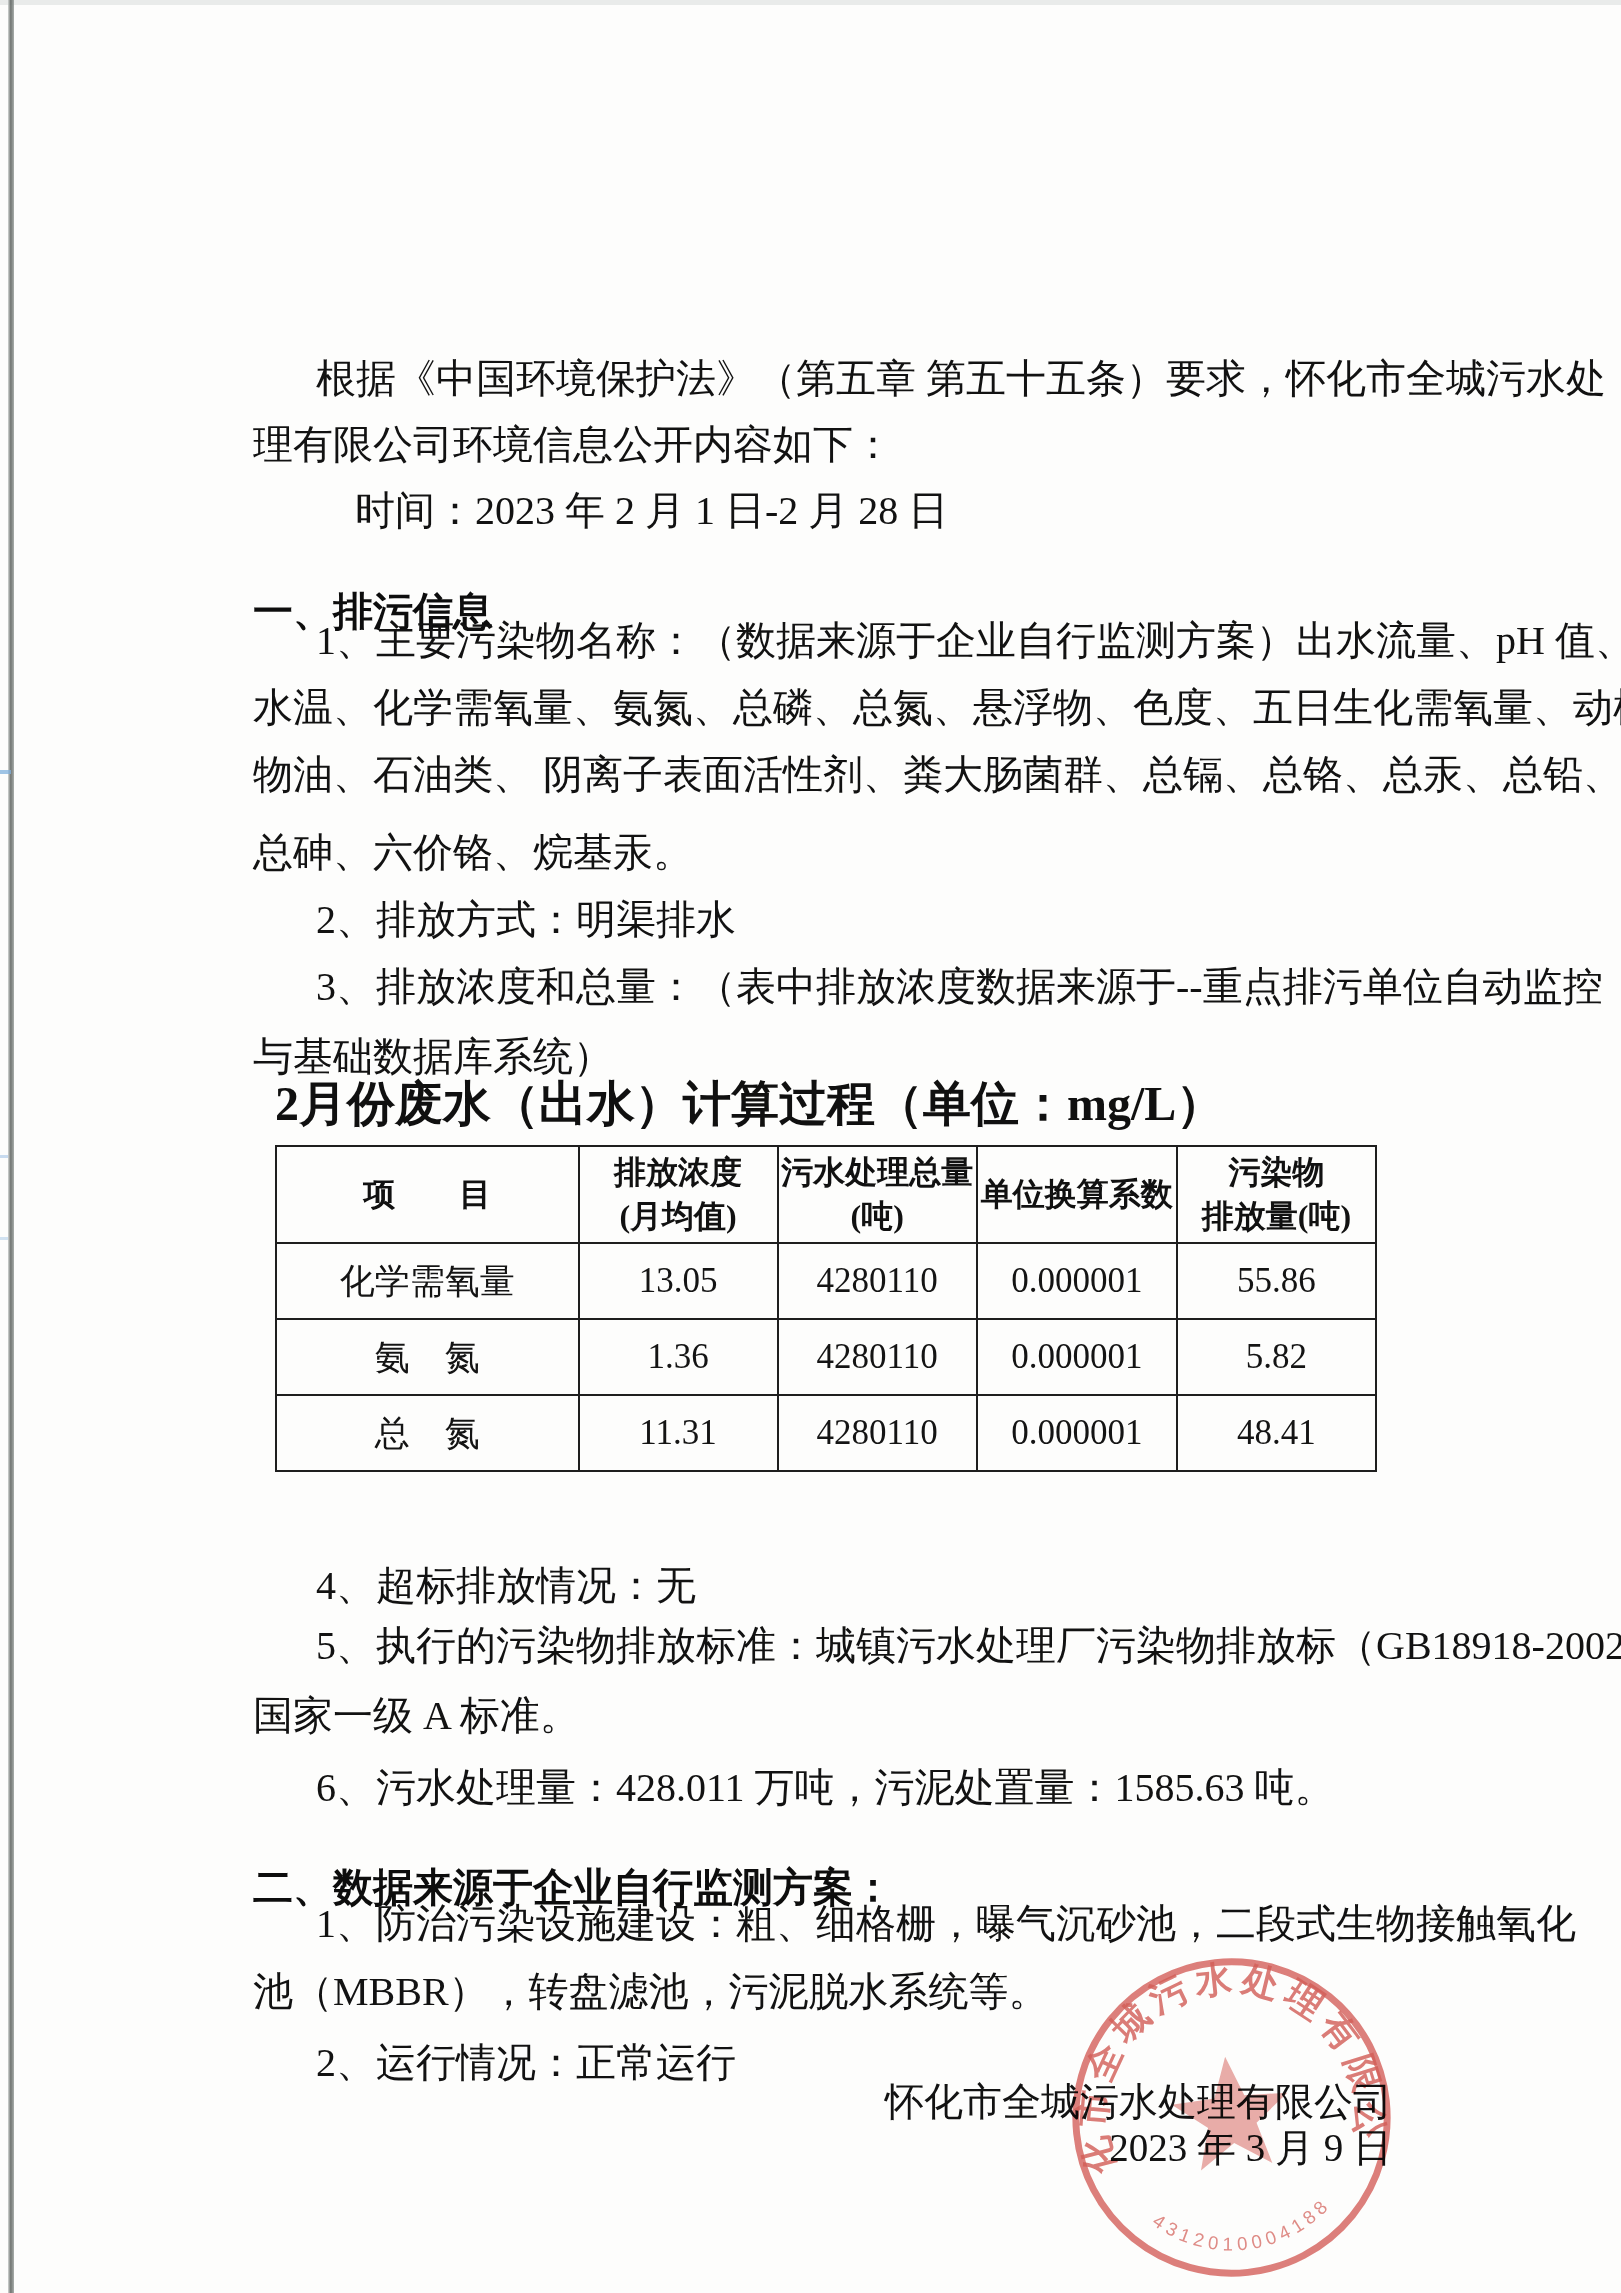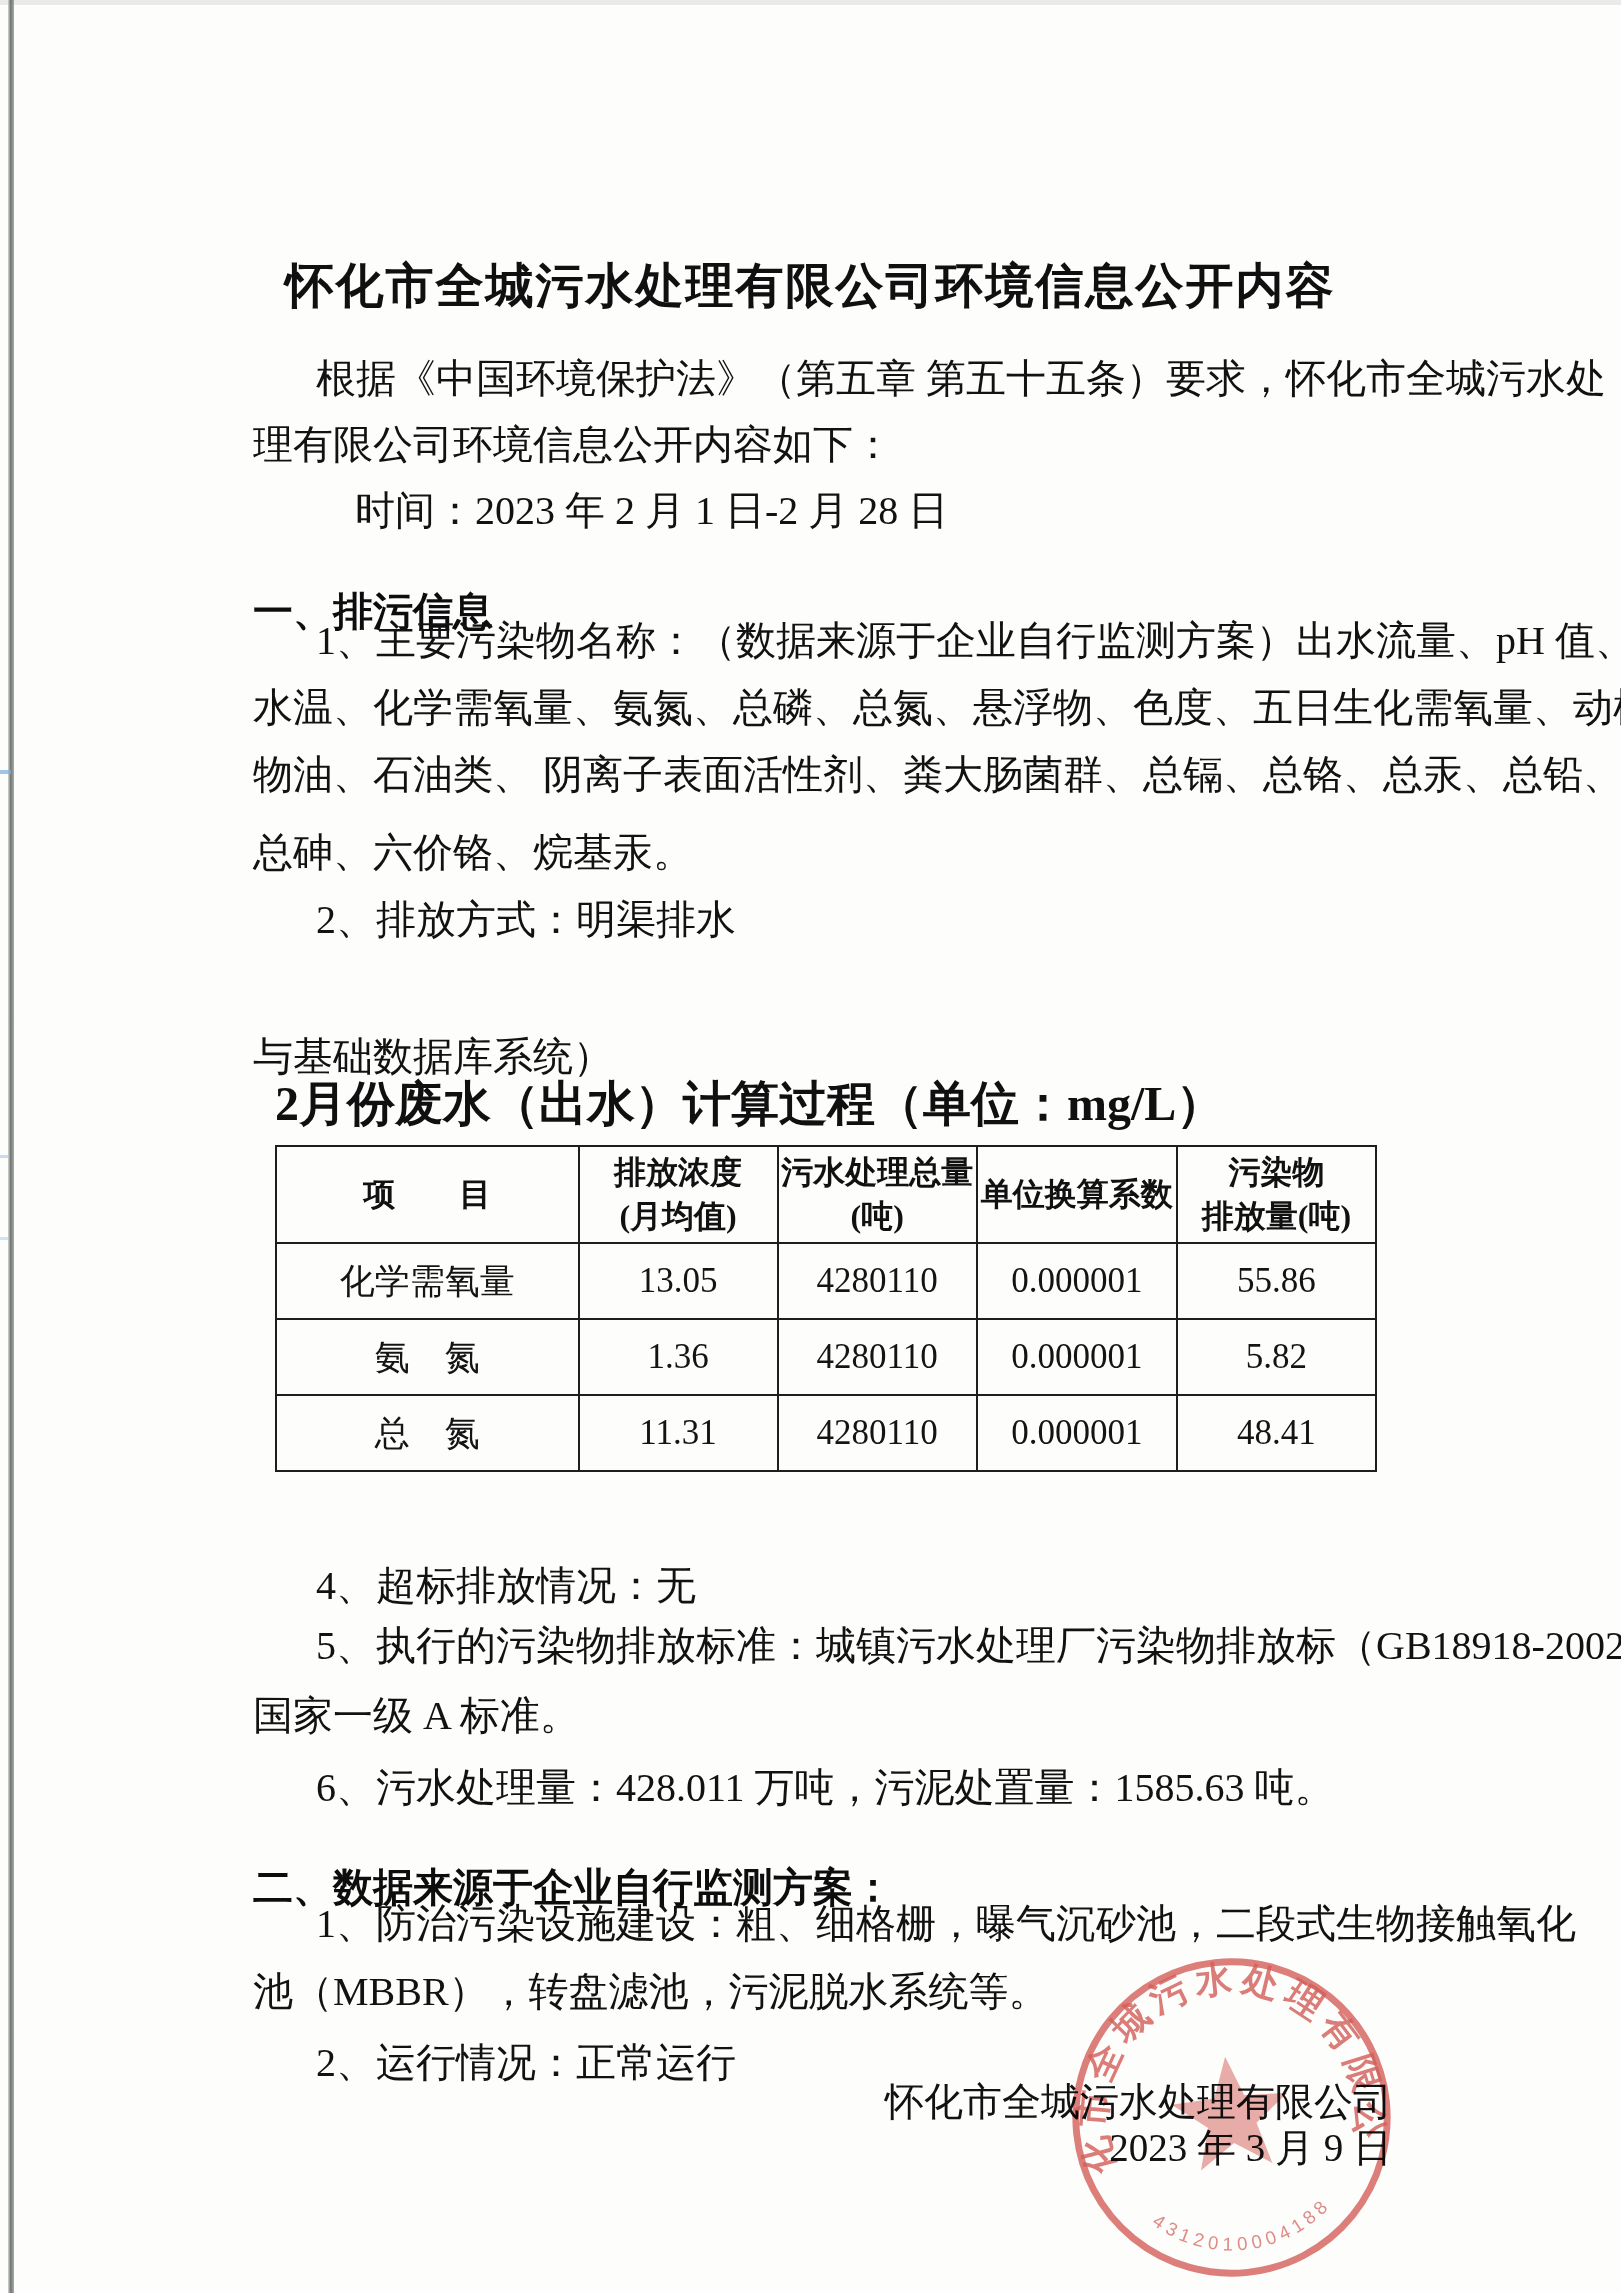--- a/index.html
+++ b/index.html
@@ -64,33 +64,33 @@
 <body>
 
 <div class="page">
 
   <div class="edge-top"></div>
   <div class="edge-line"></div>
   <div class="tick tick1"></div>
   <div class="tick tick2"></div>
   <div class="tick tick3"></div>
 
-  <h1 class="doc-title">怀化市全城污水处理有限公司环境信息公开内容</h1>
 
   <div class="line flush" style="top:421px">理有限公司环境信息公开内容如下：</div>
   <div class="line ind" style="top:355px">根据《中国环境保护法》（第五章 第五十五条）要求，怀化市全城污水处</div>
   <div class="line ind2" style="top:487px">时间：2023 年 2 月 1 日-2 月 28 日</div>
 
   <div class="line flush heading" style="top:551px">一、排污信息</div>
 
   <div class="line ind" style="top:617px">1、主要污染物名称：（数据来源于企业自行监测方案）出水流量、pH 值、</div>
   <div class="line flush" style="top:684px">水温、化学需氧量、氨氮、总磷、总氮、悬浮物、色度、五日生化需氧量、动植</div>
   <div class="line flush" style="top:751px">物油、石油类、 阴离子表面活性剂、粪大肠菌群、总镉、总铬、总汞、总铅、</div>
   <div class="line flush" style="top:829px">总砷、六价铬、烷基汞。</div>
   <div class="line ind" style="top:896px">2、排放方式：明渠排水</div>
+  <div class="line ind" style="top:963px">3、排放浓度和总量：（表中排放浓度数据来源于--重点排污单位自动监控</div>
   <div class="line flush" style="top:1033px">与基础数据库系统）</div>
 
   <div class="tbl-title" style="top:1072px">2月份废水（出水）计算过程（单位：mg/L）</div>
 
   <table class="calc">
     <colgroup>
       <col class="c0">
         <col class="c1">
         <col class="c2">
         <col class="c3">

